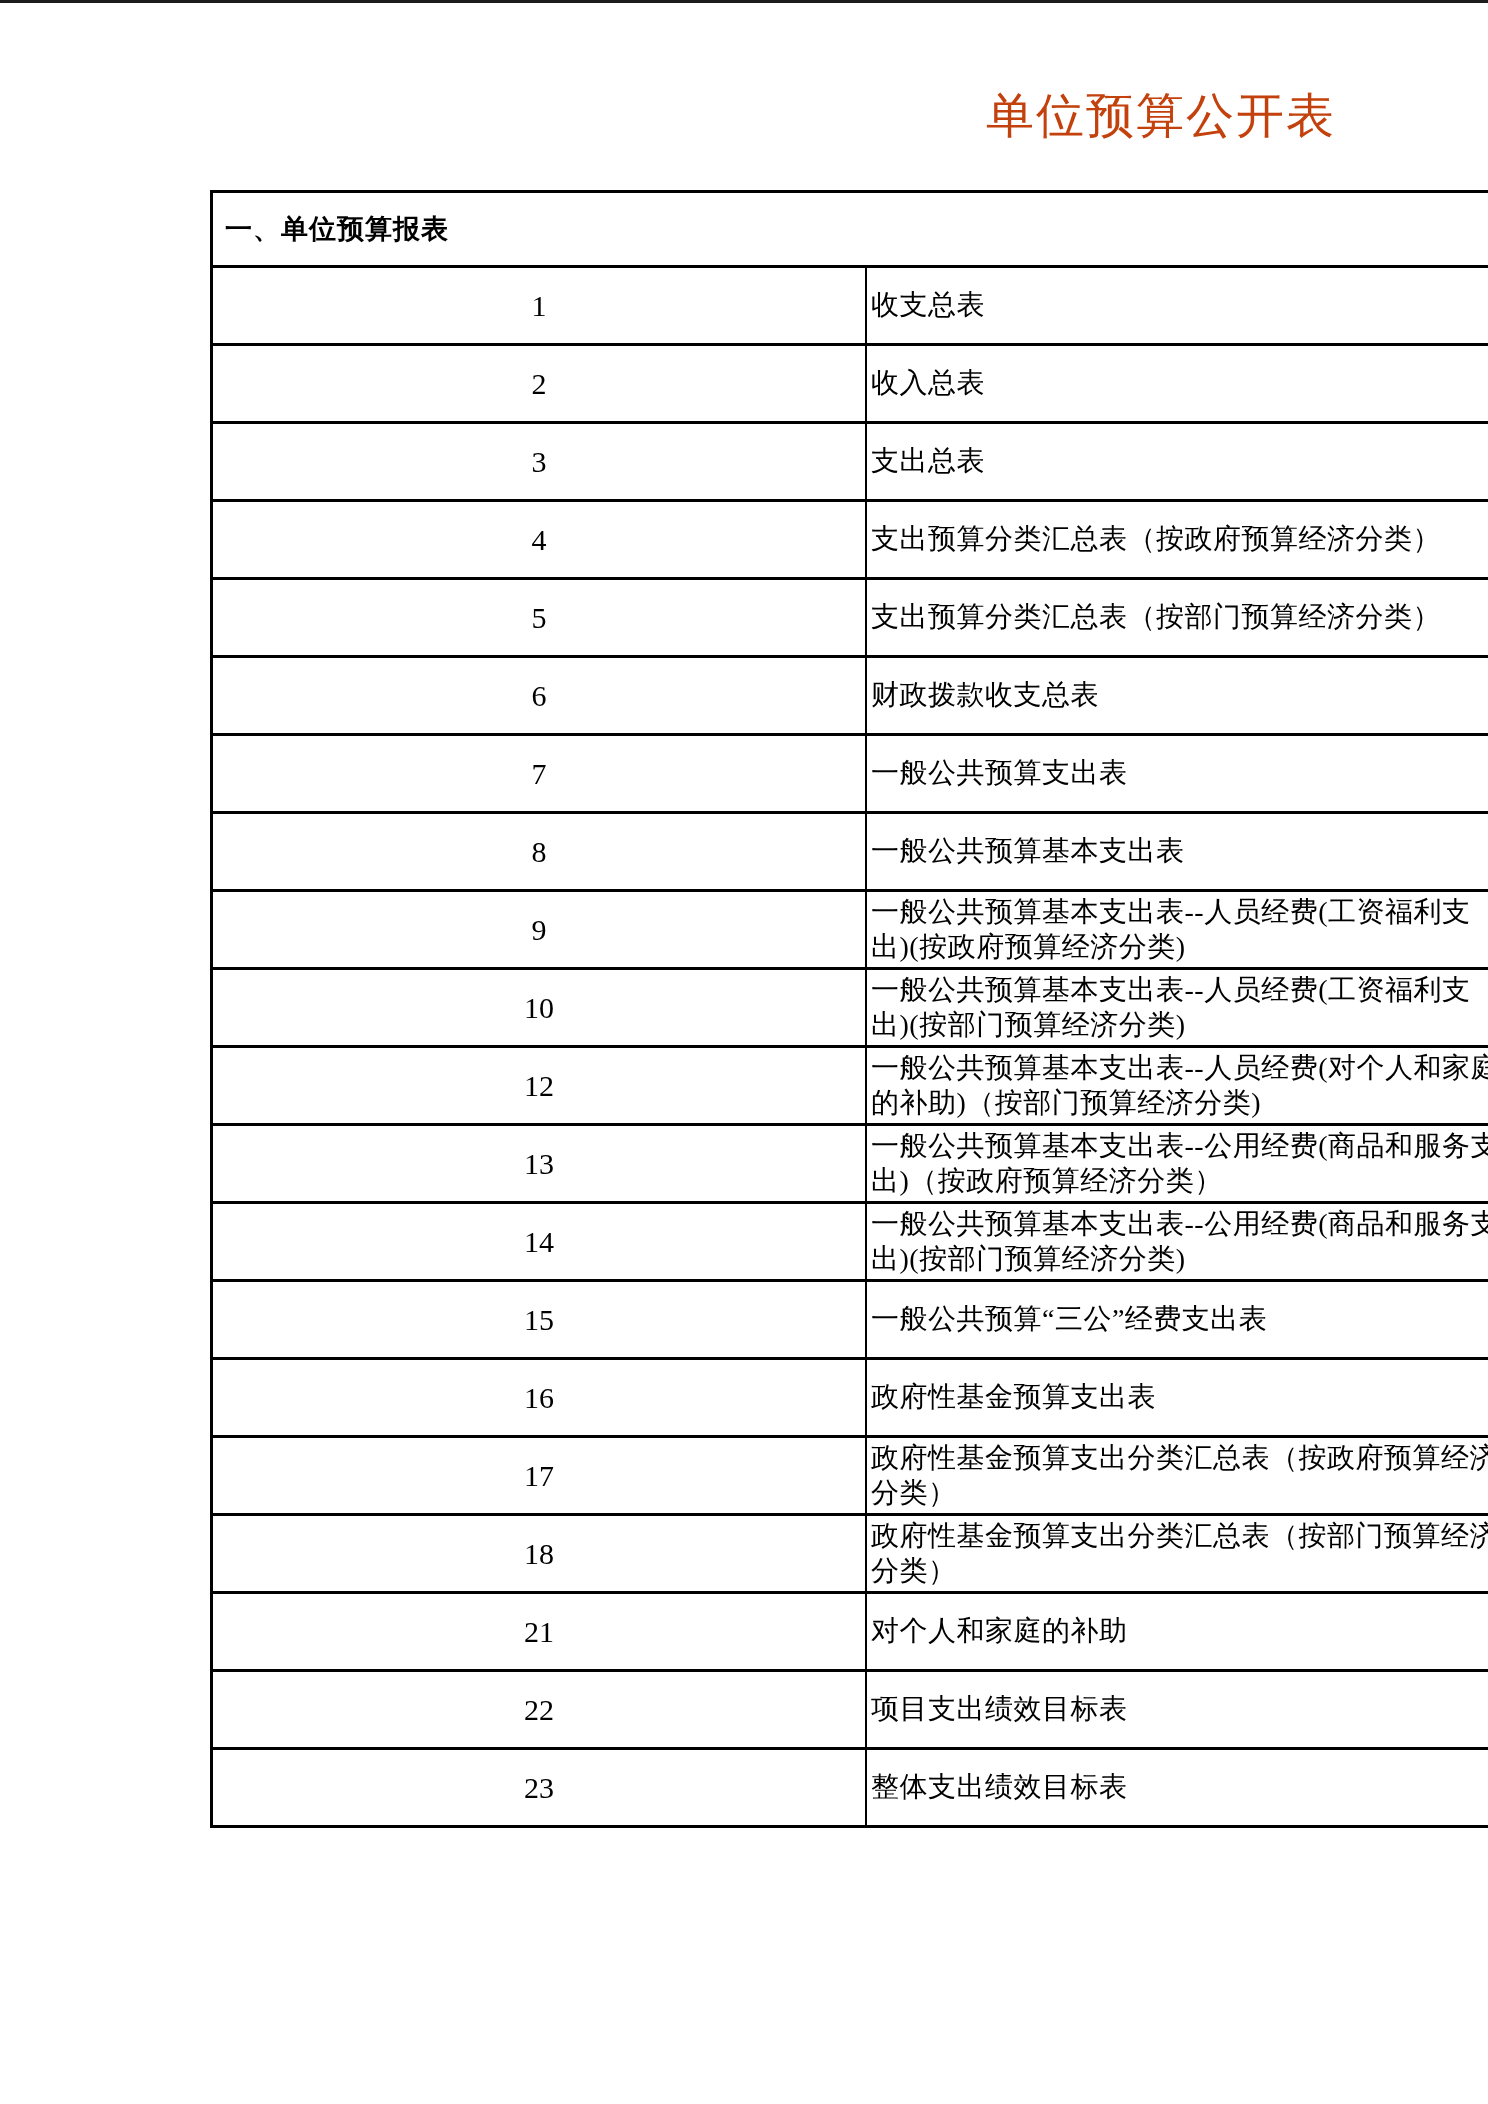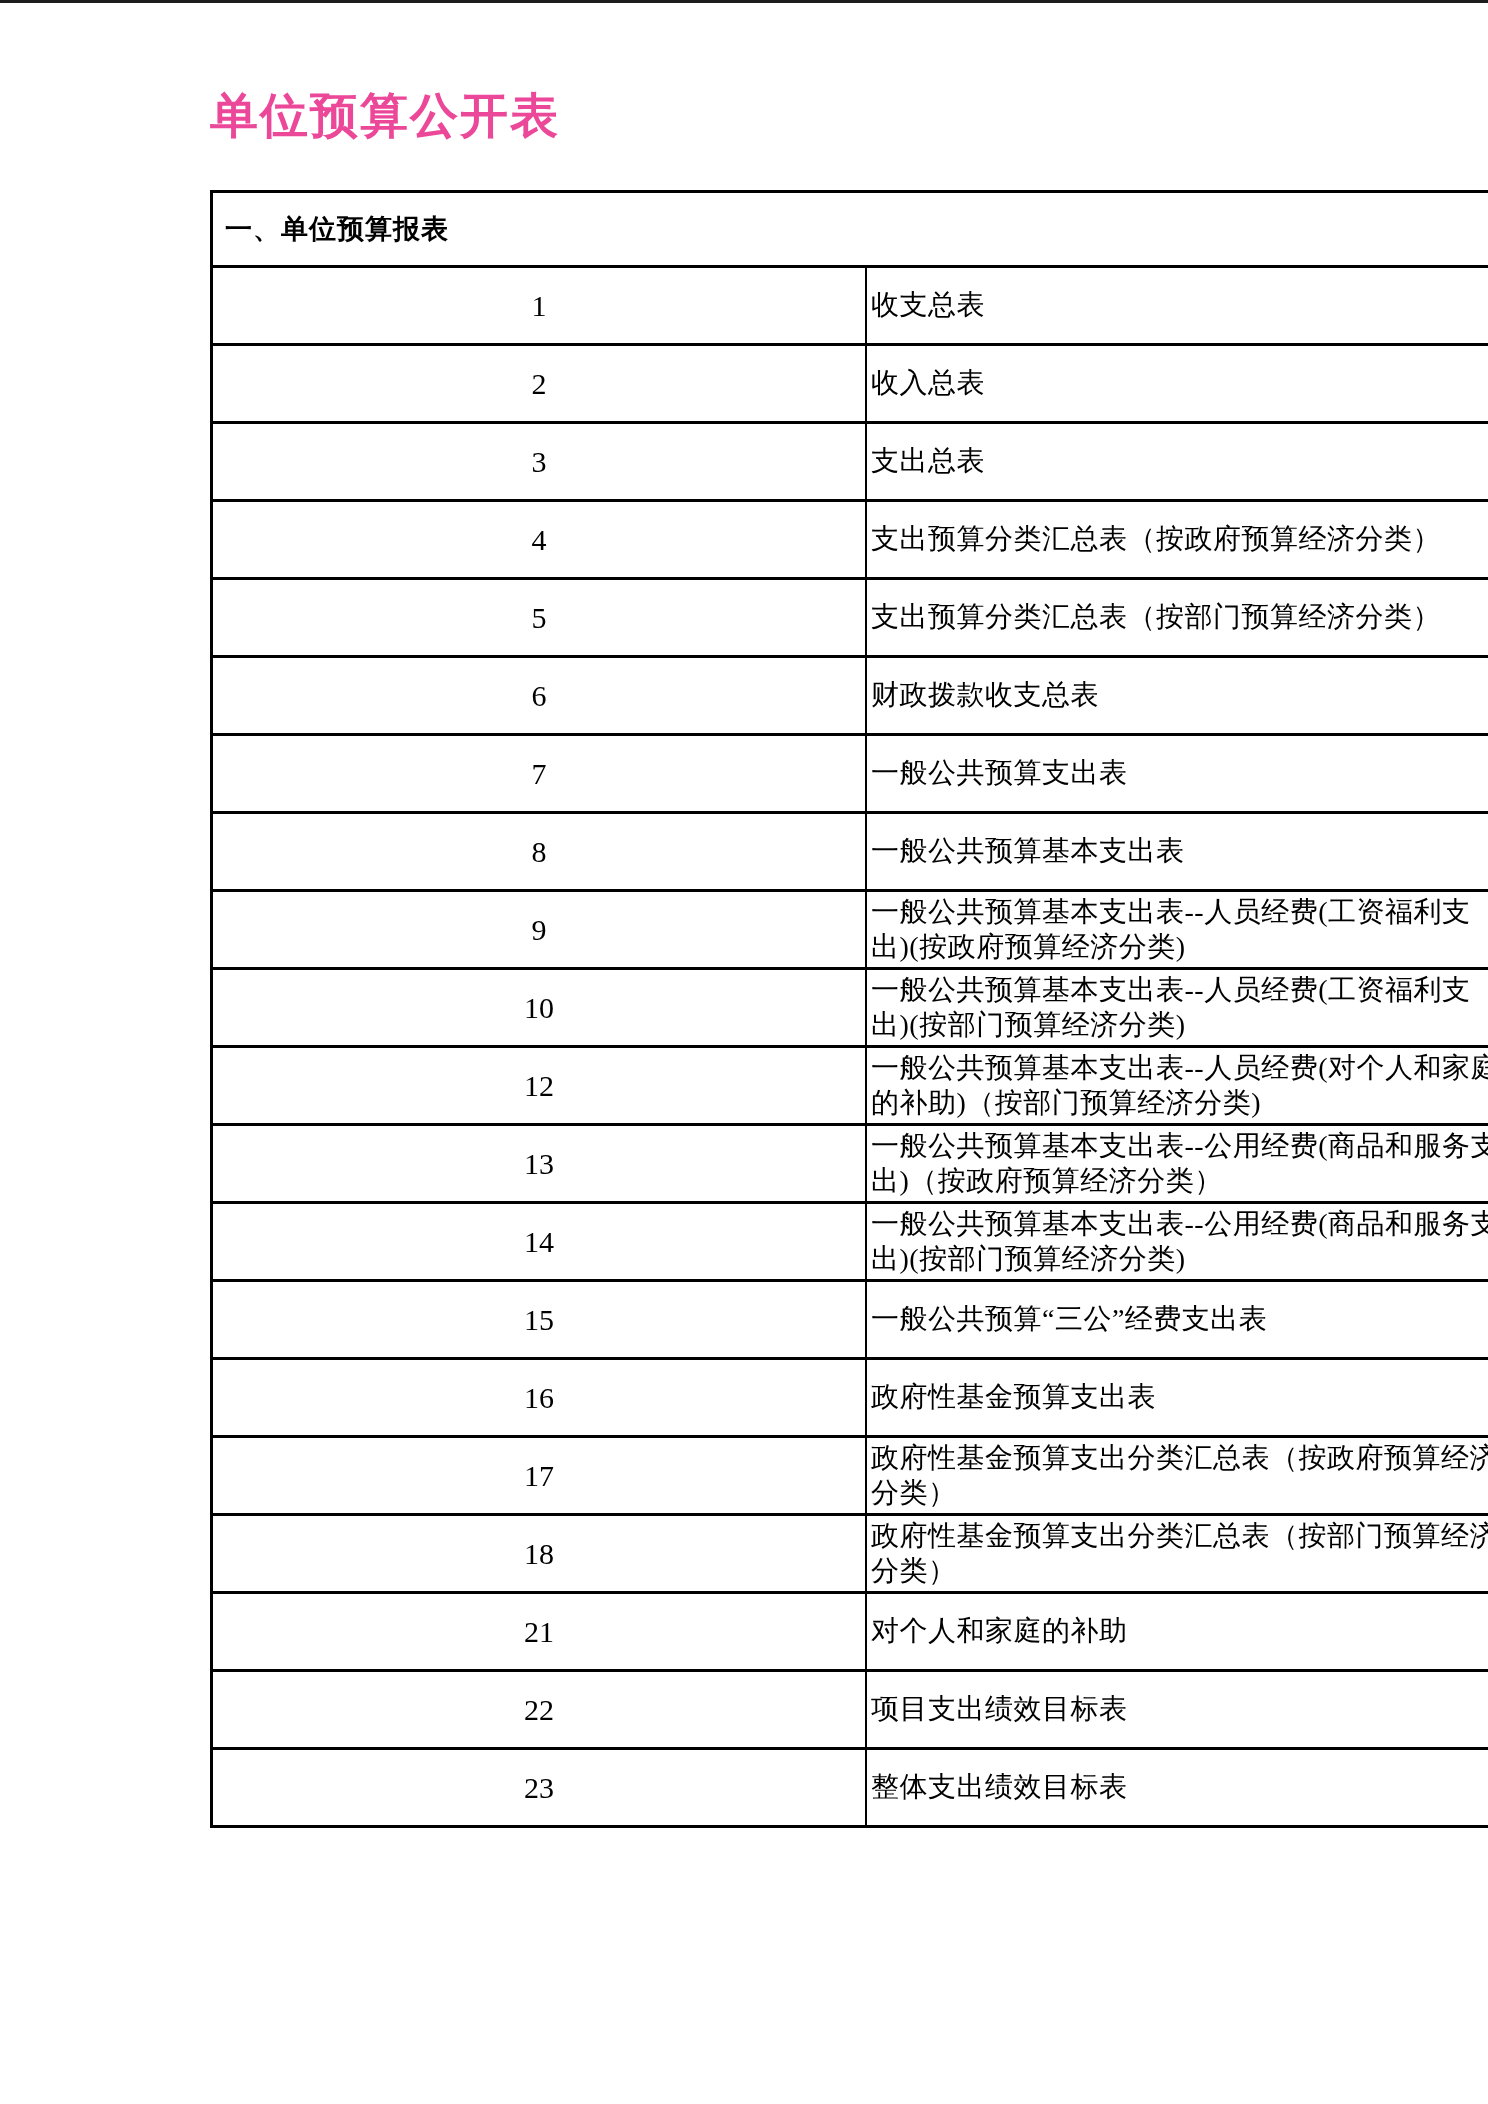--- a/index.html
+++ b/index.html
@@ -24,26 +24,26 @@
     top: 0; left: 0;
     width: 100%;
     height: 3px;
     background: #1c1c1c;
   }
   .doc-title {
     position: absolute;
     top: 84px;
     left: 210px;
     width: 1126px;
-    text-align: left;
+    text-align: right;
     font-size: 48px;
-    font-weight: 700;
+    font-weight: 400;
     letter-spacing: 2px;
     font-family: "Liberation Sans", "DejaVu Sans", sans-serif;
-    color: #ec4899;
+    color: #c2410c;
     margin: 0;
   }
   table.budget-table {
     position: absolute;
     left: 210px;
     top: 190px;
     width: 1312px;
     border-collapse: collapse;
     table-layout: fixed;
     background: #ffffff;

